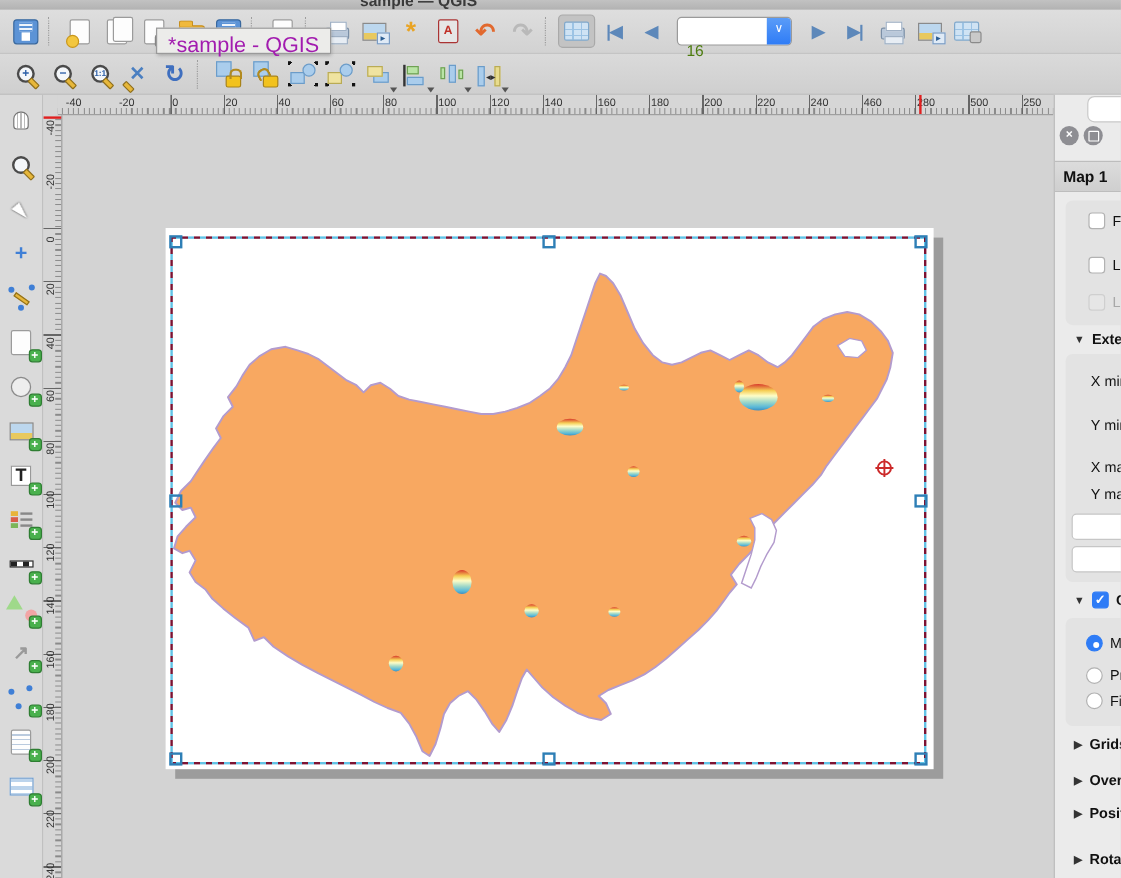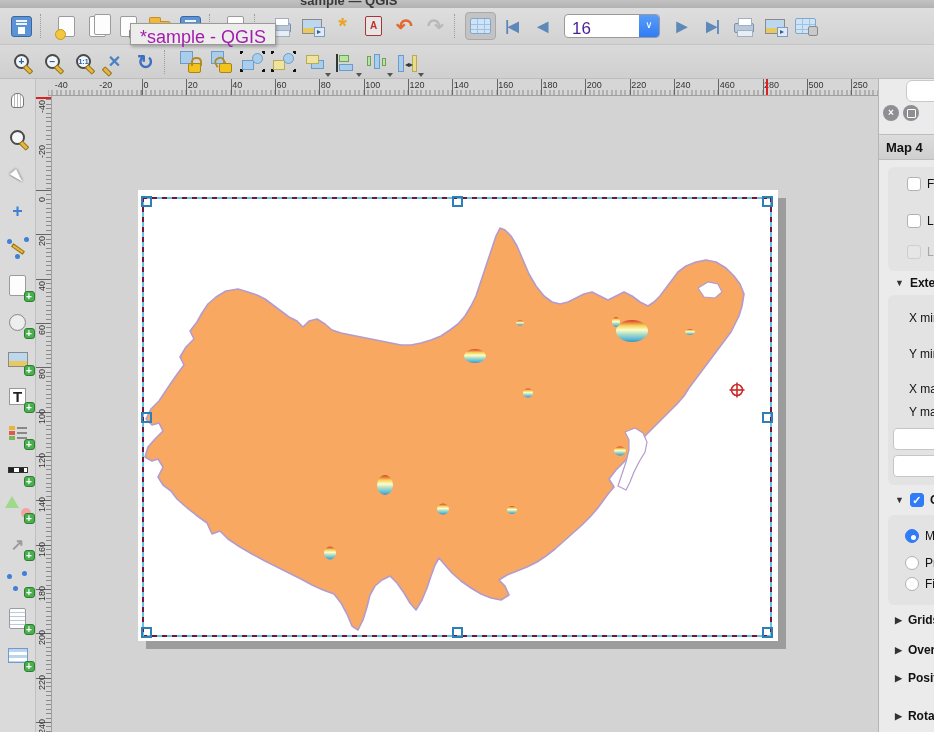--- a/index.html
+++ b/index.html
@@ -43,21 +43,21 @@
   .ic-star{color:#e9a424;font-size:22px;font-weight:bold;line-height:18px;position:relative;}
   .ic-pdf{width:17px;height:20px;background:#e6e6e6;border:1px solid #a33;border-radius:2px;color:#c03028;font-weight:bold;font-size:10px;text-align:center;line-height:18px;position:relative;}
   .glyph-undo{color:#e2692e;font-size:20px;font-weight:bold;}
   .glyph-redo{color:#b9b9b9;font-size:20px;font-weight:bold;}
   .glyph-refresh{color:#3f6fbf;font-size:20px;font-weight:bold;}
   .ic-map{width:21px;height:16px;background:#cfe3f4;border:1px solid #7fa8cc;border-radius:2px;position:relative;
     background-image:linear-gradient(90deg,transparent 0 6px,#9cc3e4 6px 7px,transparent 7px 13px,#9cc3e4 13px 14px,transparent 14px),
     linear-gradient(180deg,transparent 0 5px,#9cc3e4 5px 6px,transparent 6px 10px,#9cc3e4 10px 11px,transparent 11px);}
   .nav{color:#5d88ba;font-weight:bold;font-size:14px;letter-spacing:-1px;}
   .combo{width:96px;height:24px;border:1px solid #9a9a9a;border-radius:4px;background:#fff;position:relative;margin:0 6px;flex:0 0 auto;}
-  .combo .val{position:absolute;left:7px;top:4px;font-size:17px;color:#4c1d95;}
+  .combo .val{position:absolute;left:7px;top:20px;font-size:13px;color:#4d7c0f;}
   .combo .dd{position:absolute;right:0;top:0;width:20px;height:22px;background:linear-gradient(#5a9cf8,#2f7cf6);border-radius:0 3px 3px 0;color:#fff;font-size:10px;text-align:center;line-height:20px;}
   .mg{width:15px;height:15px;border:2px solid #4a4a4a;border-radius:50%;position:relative;background:#f4f7fa;
     display:flex;align-items:center;justify-content:center;font-size:10px;font-weight:bold;color:#2b5fa8;}
   .mg.small-txt{font-size:7px;}
   .mg::after{content:"";position:absolute;width:8px;height:3px;background:#e7b73a;border:1px solid #8f6f1d;transform:rotate(45deg);bottom:-5px;right:-6px;border-radius:1px;}
   .ic-expand{color:#4a7fc1;font-weight:bold;font-size:16px;position:relative;}
   .ic-expand::after{content:"";position:absolute;width:8px;height:3px;background:#e7b73a;border:1px solid #8f6f1d;transform:rotate(45deg);bottom:-3px;left:-6px;border-radius:1px;}
   .ic-lockwrap{position:relative;width:22px;height:22px;}
   .lock-page{position:absolute;left:0;top:0;width:13px;height:13px;background:#aacdec;border:1px solid #6b9cc9;}
   .ic-lock{position:absolute;right:1px;bottom:0;width:13px;height:10px;background:#f2c21d;border:1px solid #a8831a;border-radius:2px;}
@@ -519,21 +519,21 @@
       <div class="handle" style="right:-1px;bottom:-1px;"></div>
     </div>
   </div>
 </div>
 
 <div class="panel">
   <div class="panel-topbox"></div>
   <div class="cbtn" style="left:4px;top:26px;">×</div>
   <div class="cbtn float" style="left:24px;top:26px;"></div>
 
-  <div class="panel-title">Map 4</div>
+  <div class="panel-title">Map 1</div>
 
   <div class="grpbox" style="top:88px;height:104px;"></div>
   <div class="prow" style="top:98px;">
     <span class="chk"></span>
     <span class="plabel">Follow map theme</span>
   </div>
   <div class="prow" style="top:135px;">
     <span class="chk"></span>
     <span class="plabel">Lock layers</span>
   </div>

